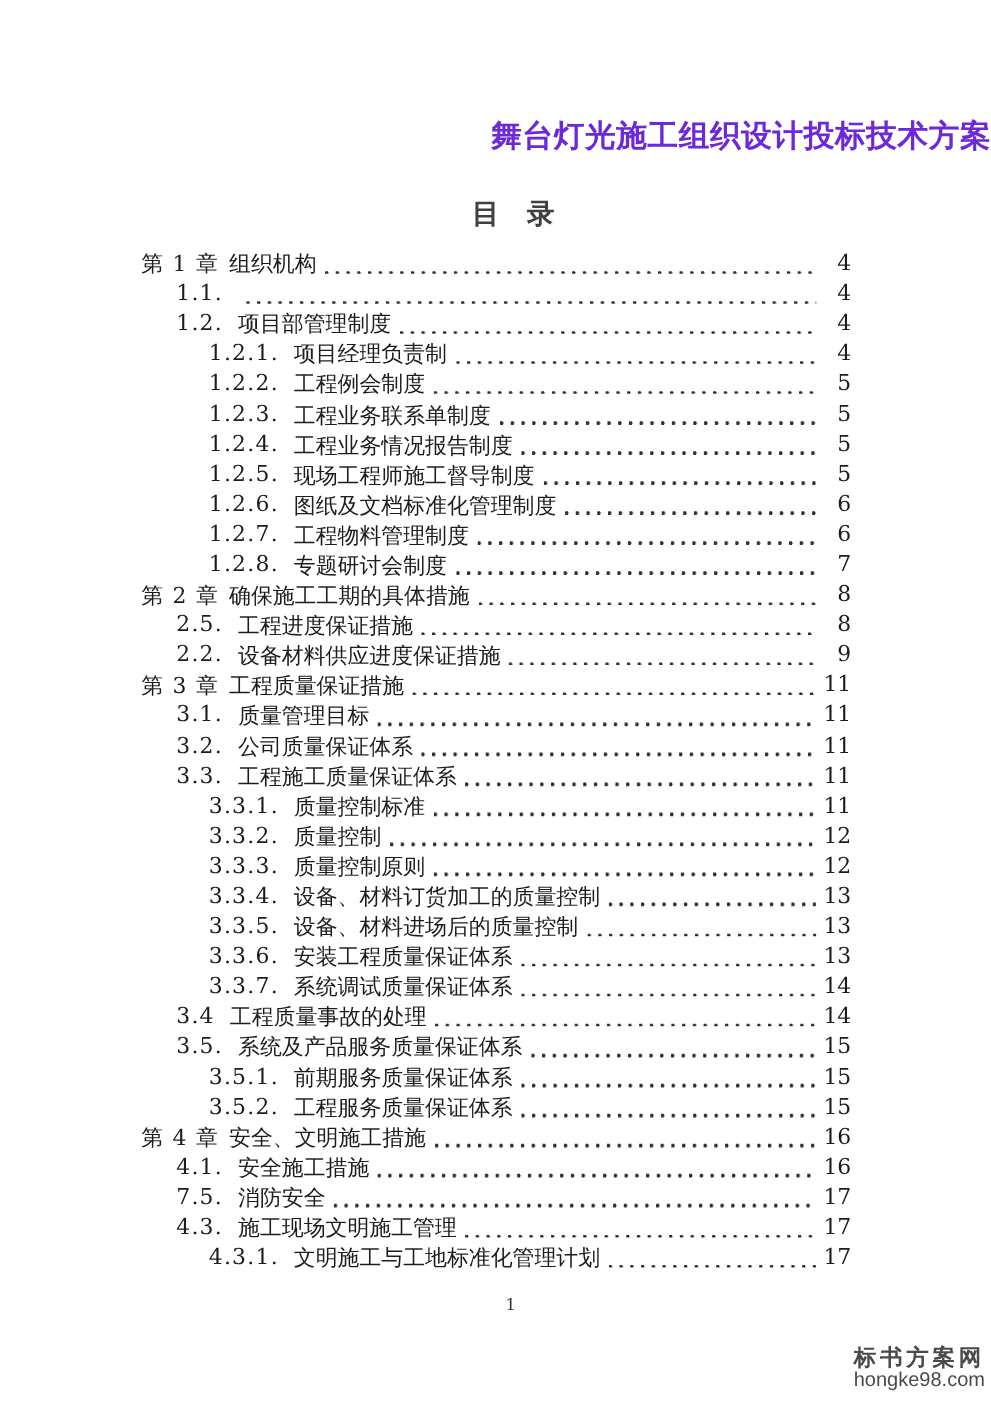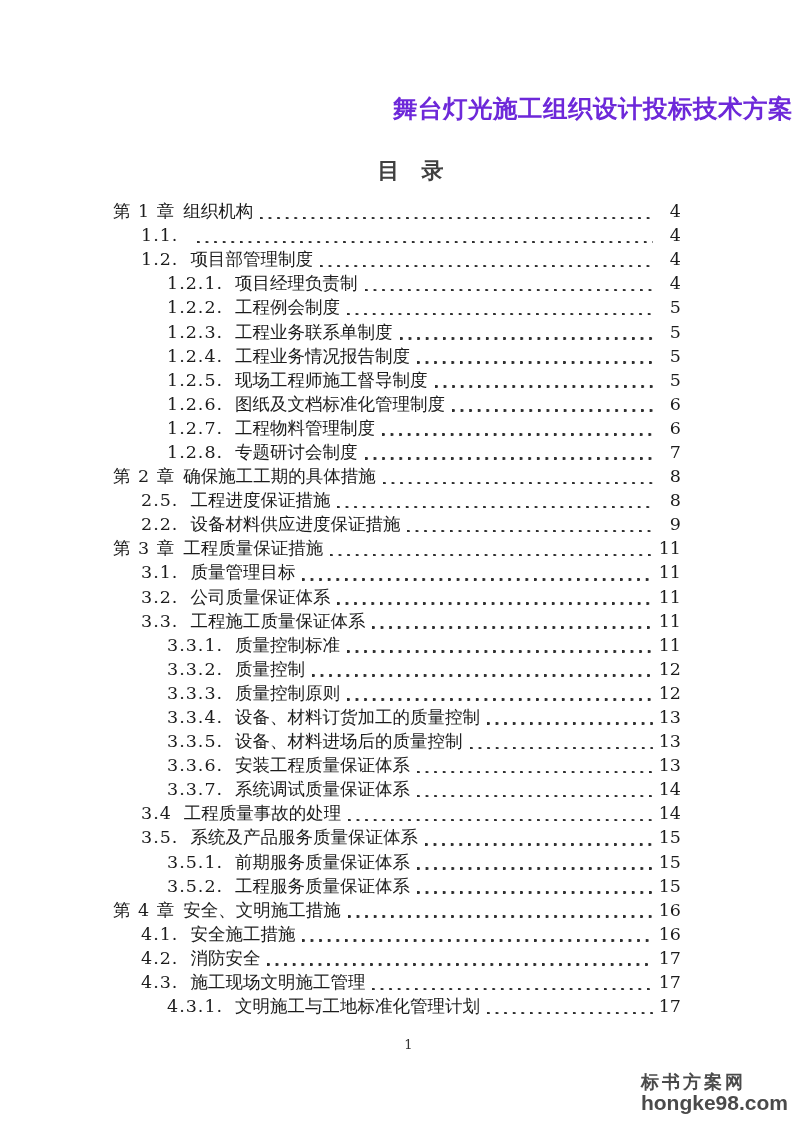--- a/index.html
+++ b/index.html
@@ -59,21 +59,21 @@
     position: absolute; right: 5px; bottom: 8px;
     text-align: left;
     color: #4a4a4a;
     line-height: 1.05;
   }
   .watermark .site-name {
     font-size: 18px; font-weight: bold; letter-spacing: 3px;
     font-family: "DejaVu Sans", "Liberation Sans", sans-serif;
   }
   .watermark .site-url {
-    font-size: 21px; font-weight: bold;
+    font-size: 16px; font-weight: normal;
     font-family: "Liberation Sans", "DejaVu Sans", sans-serif;
   }
 </style>
 </head>
 <body>
 
 <div class="doc-title">舞台灯光施工组织设计投标技术方案</div>
 
 <div class="toc-heading">目　录</div>
 
@@ -257,21 +257,21 @@
       <span class="leader"></span>
       <span class="page-num">16</span>
     </div>
     <div class="toc-row lvl2">
       <span class="num">4.1.</span>
       <span class="title">安全施工措施</span>
       <span class="leader"></span>
       <span class="page-num">16</span>
     </div>
     <div class="toc-row lvl2">
-      <span class="num">4.2.</span>
+      <span class="num">7.5.</span>
       <span class="title">消防安全</span>
       <span class="leader"></span>
       <span class="page-num">17</span>
     </div>
     <div class="toc-row lvl2">
       <span class="num">4.3.</span>
       <span class="title">施工现场文明施工管理</span>
       <span class="leader"></span>
       <span class="page-num">17</span>
     </div>

